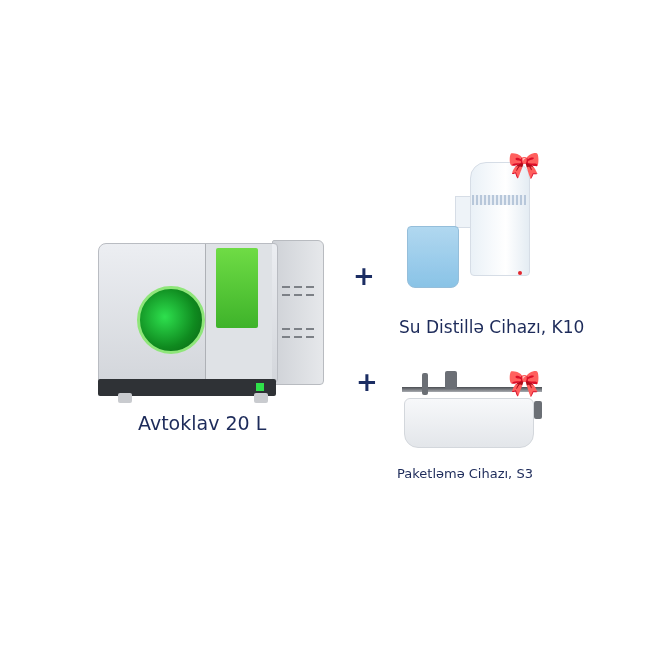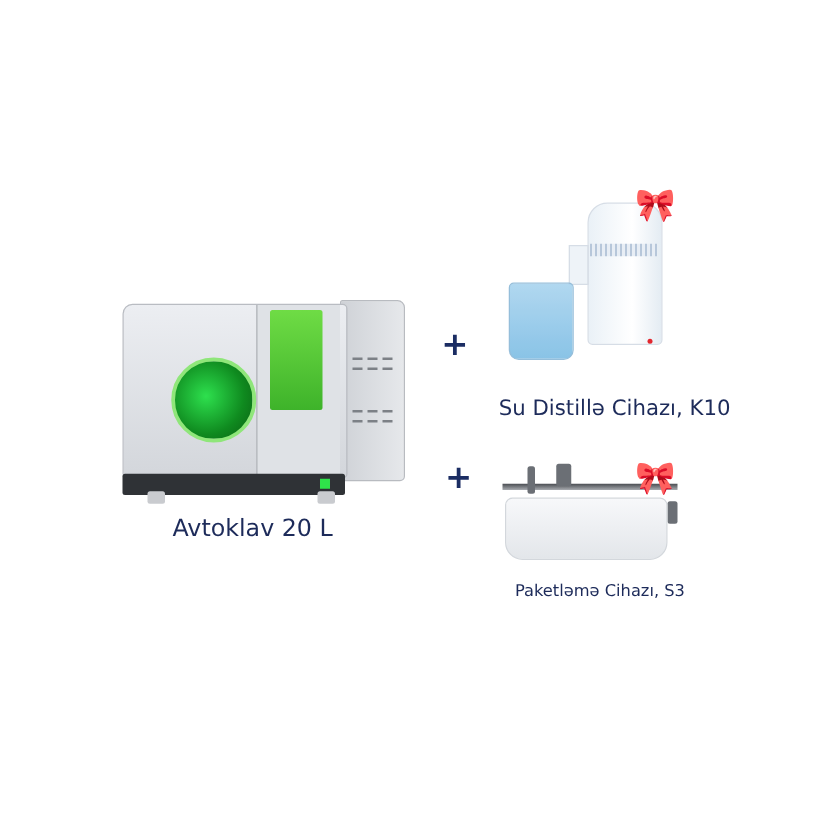--- a/index.html
+++ b/index.html
@@ -71,13 +71,13 @@
 <div class="abs label" style="left:399px;top:297px;font-size:17px;margin-top:20px;">Su Distillə Cihazı, K10</div>
 
 <div class="abs" style="left:0;top:0;width:0;height:0;">
   <div class="abs sl-rail"></div>
   <div class="abs sl-knob" style="left:422px;top:373px;width:6px;height:22px;"></div>
   <div class="abs sl-knob" style="left:445px;top:371px;width:12px;height:18px;"></div>
   <div class="abs sl-knob" style="left:534px;top:401px;width:8px;height:18px;"></div>
   <div class="abs sl-tray"></div>
 </div>
 <div class="abs bow" style="left:508px;top:370px;">🎀</div>
-<div class="abs label" style="left:412px;top:466px;font-size:13px;">Paketləmə Cihazı, S3</div>
+<div class="abs label" style="left:397px;top:466px;font-size:13px;">Paketləmə Cihazı, S3</div>
 
 </body></html>

